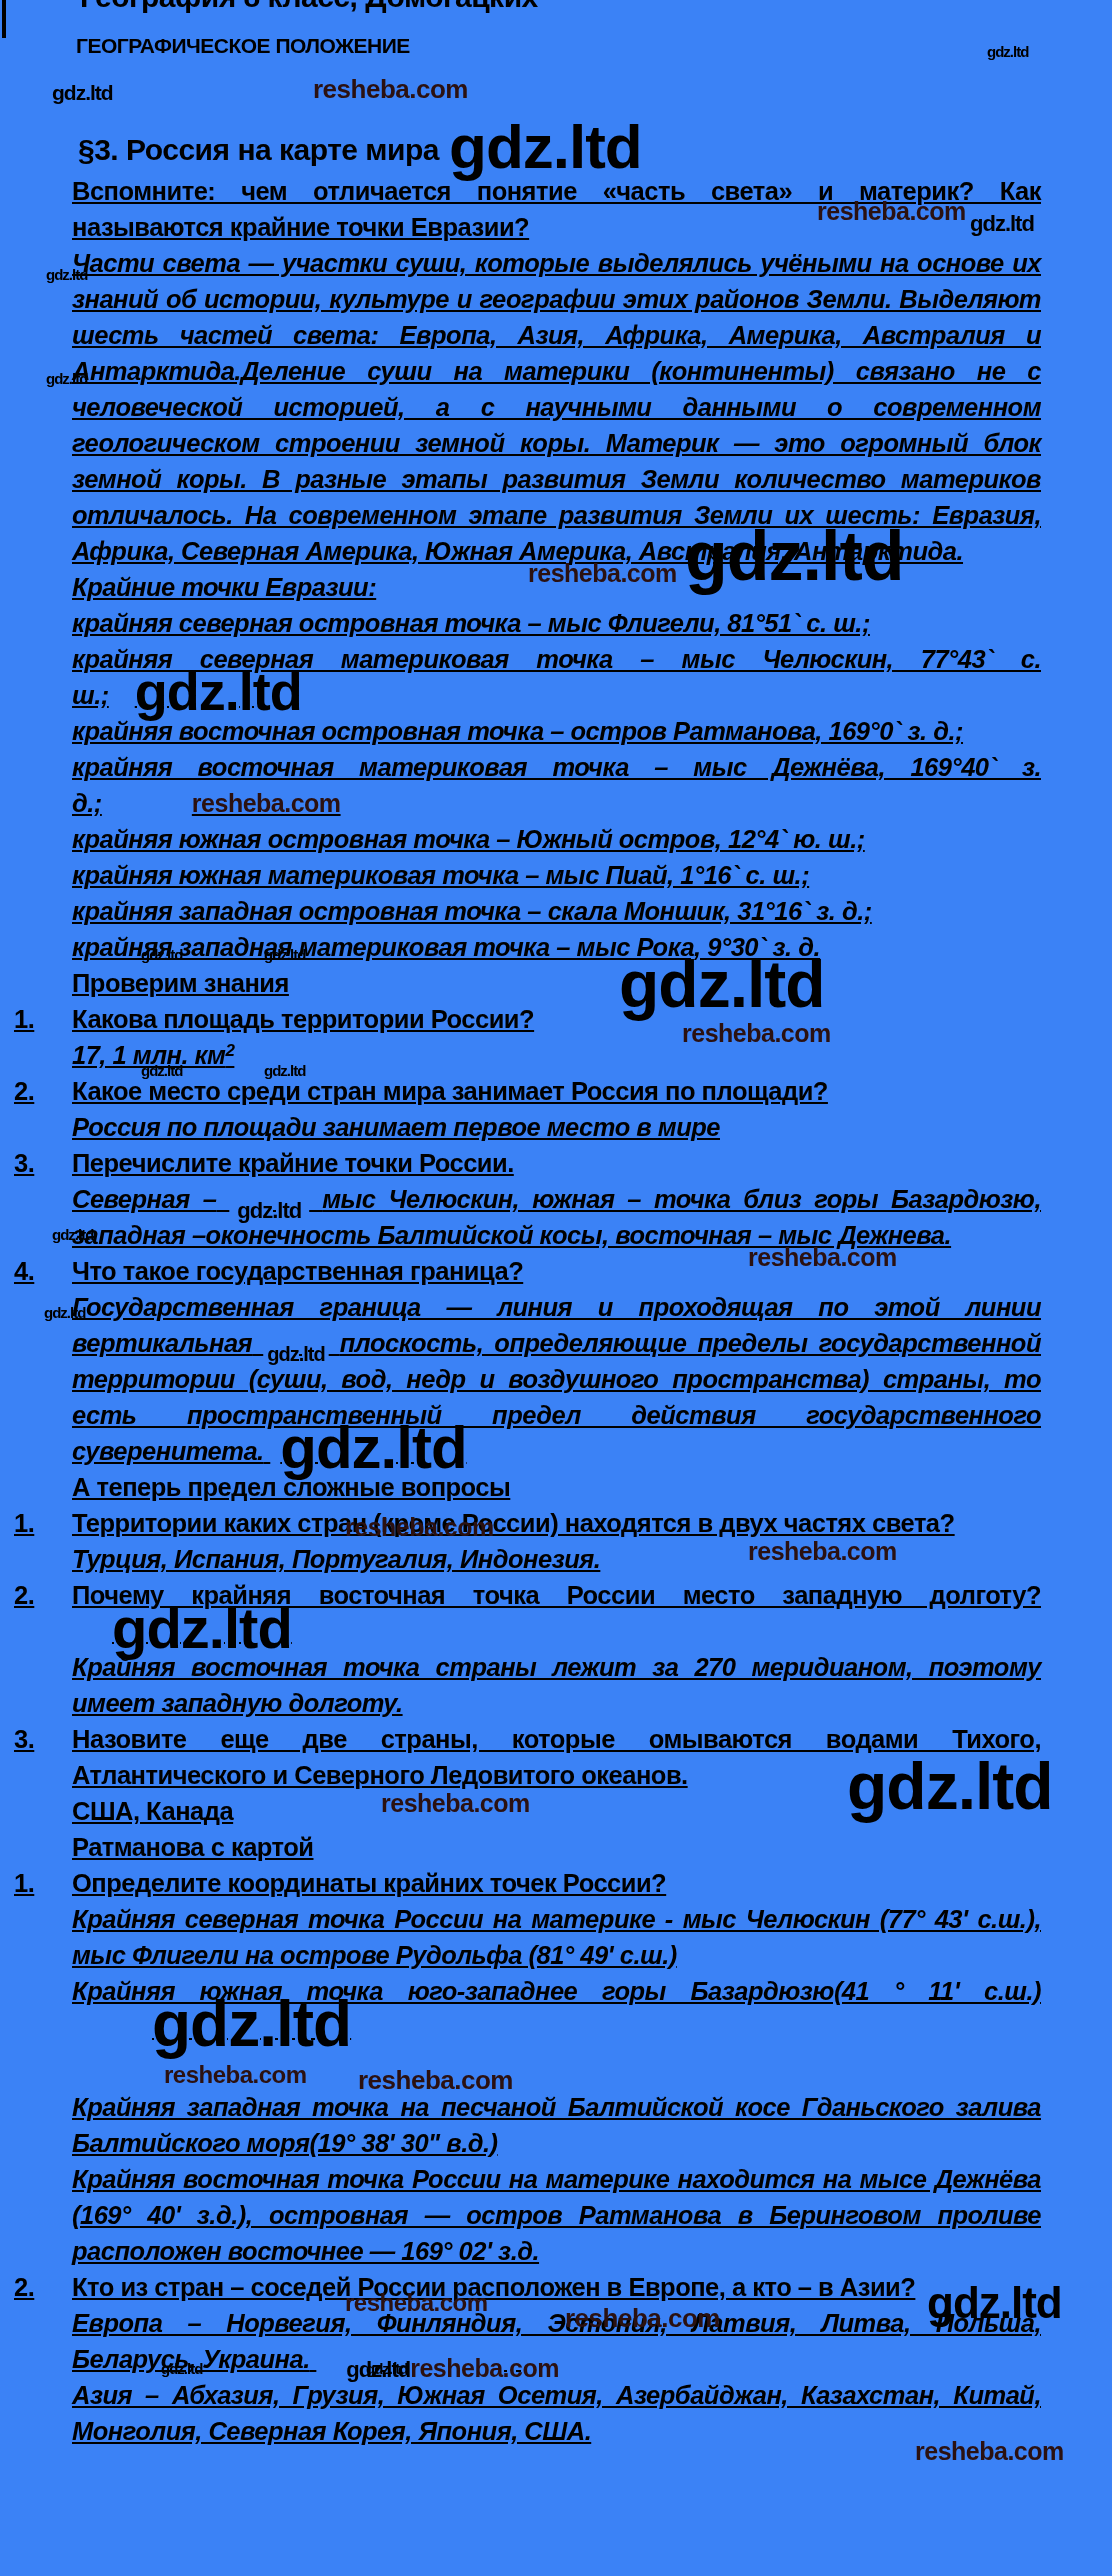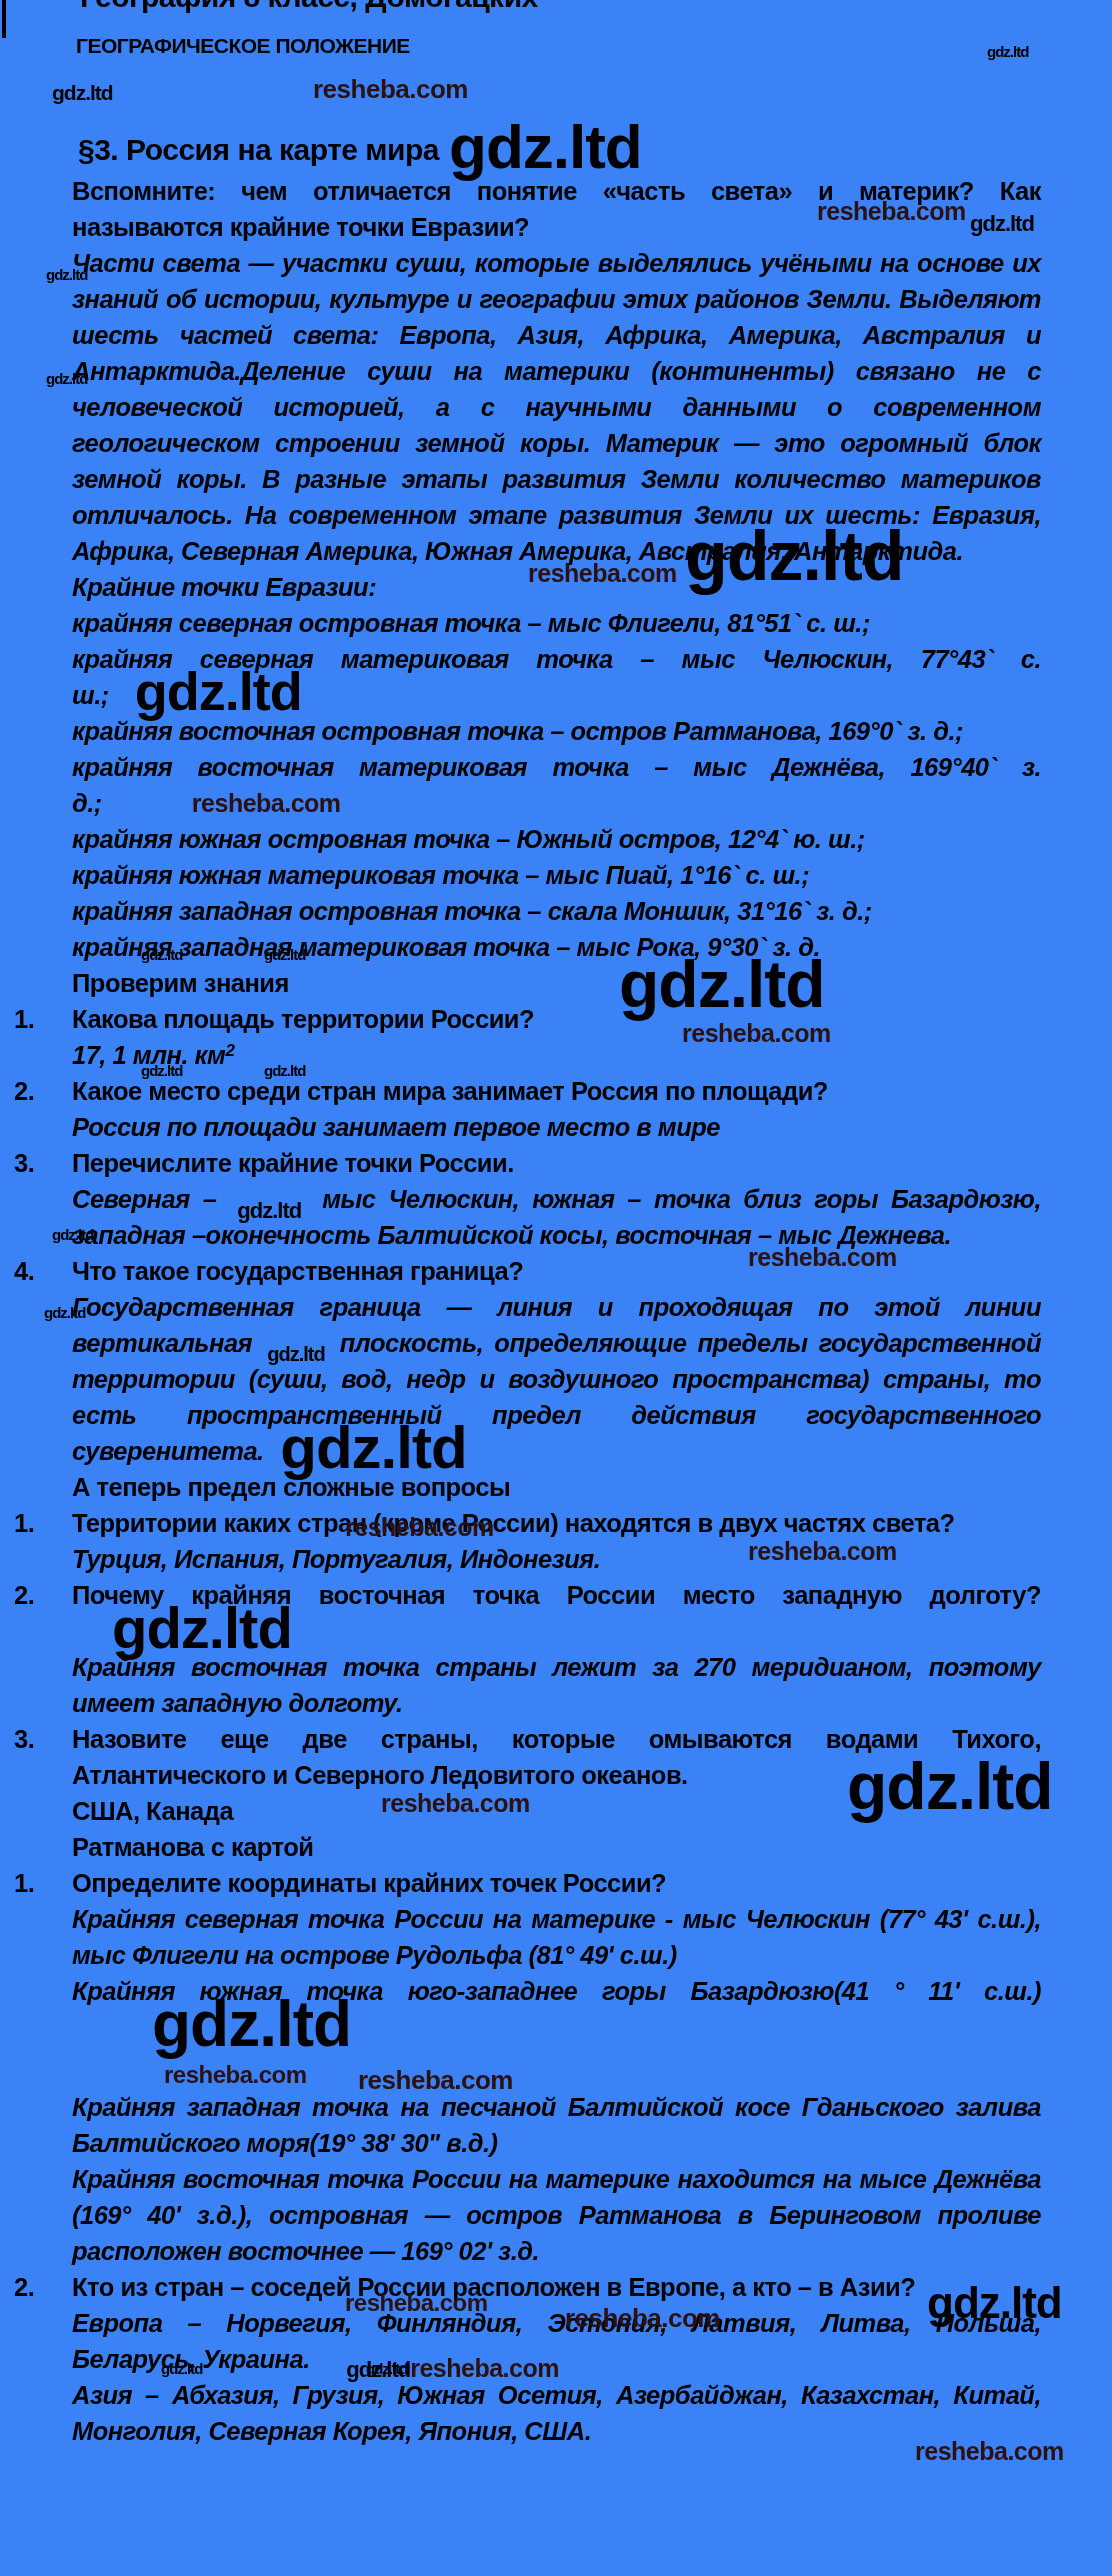--- a/index.html
+++ b/index.html
@@ -5,21 +5,21 @@
   html,body{margin:0;padding:0;background:#e8e8e8;}
   .page{
     position:relative;width:1113px;height:2576px;background:#3b82f6;overflow:hidden;
     color:#000;font-family:"Liberation Sans",sans-serif;font-weight:bold;
   }
   .cut-line{height:13px;overflow:hidden;margin-left:80px;}
   .cut-line span{display:block;font-size:30px;line-height:32px;margin-top:-19px;letter-spacing:-0.5px;white-space:nowrap;}
   h1{margin:16px 0 0 76px;font-size:21px;line-height:34px;letter-spacing:-0.5px;}
   .section-row{display:flex;align-items:flex-end;gap:10px;margin:46px 0 6px 78px;height:58px;}
   h2{margin:0;font-size:30px;line-height:34px;letter-spacing:-0.5px;}
-  .content{padding:0 72px;}
+  .content{padding:0 72px;text-decoration:underline;}
   .body-text{font-size:25.5px;line-height:36px;letter-spacing:-0.5px;text-align:justify;margin:0;}
   .ital{font-style:italic;}
   .qa{display:grid;grid-template-columns:58px 1fr;margin-left:-58px;position:relative;}
   .rel{position:relative;}
   .num{font-size:25.5px;line-height:36px;}
   sup{font-size:17px;vertical-align:8px;line-height:0;}
   
   .wm-g{font-weight:bold;color:#000;font-style:normal;letter-spacing:-1px;}
   .wm-r{font-weight:bold;color:#2b1111;font-style:normal;letter-spacing:-0.5px;}
   .wm-abs{position:absolute;line-height:1;white-space:nowrap;z-index:3;}

